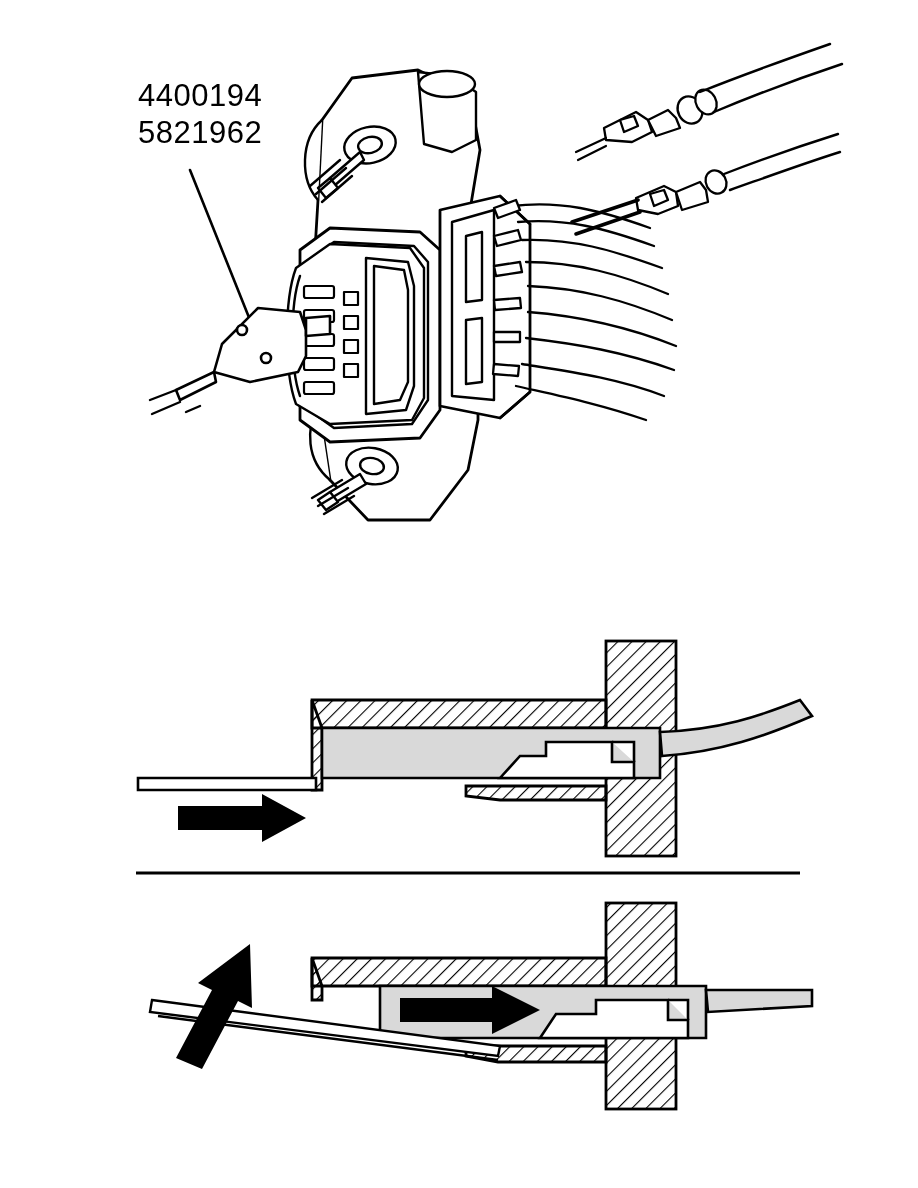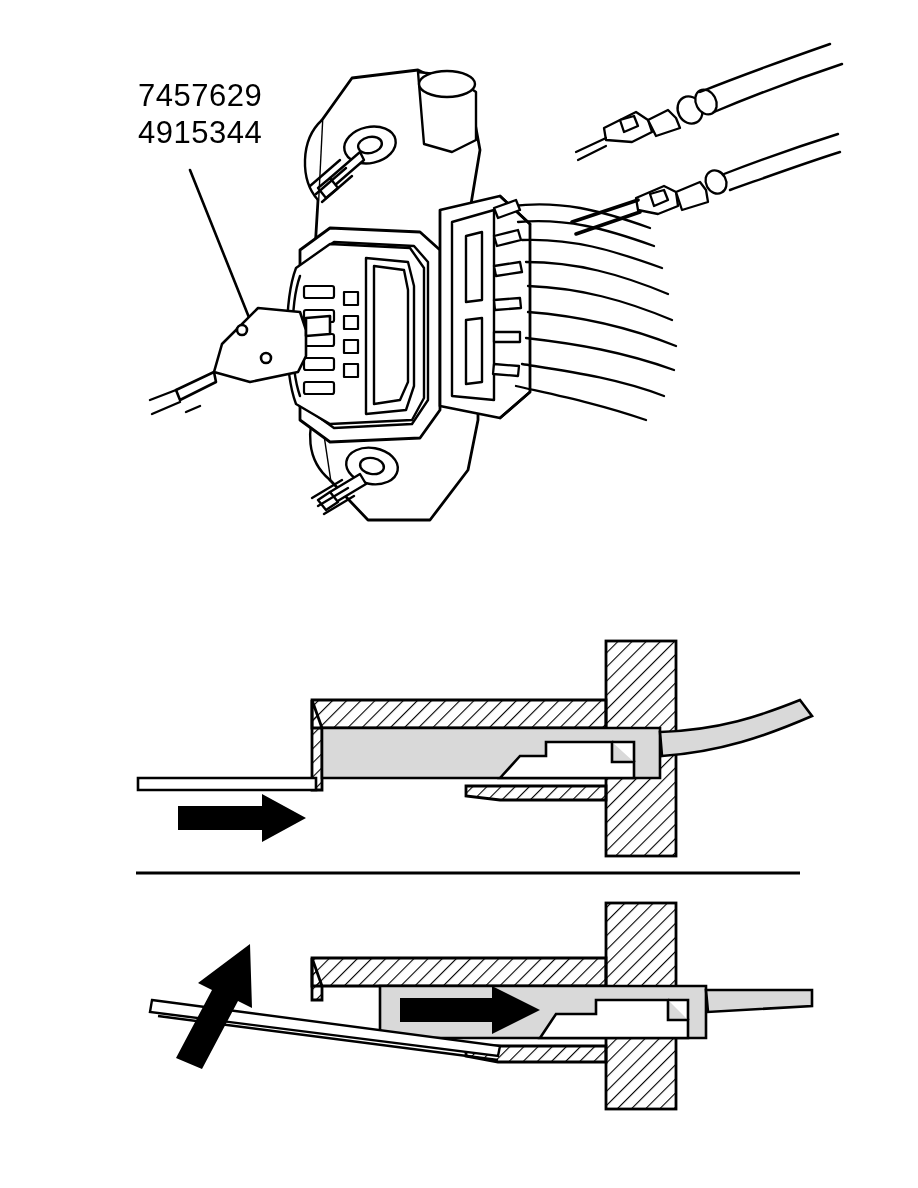--- a/index.html
+++ b/index.html
@@ -210,17 +210,17 @@
       <path d="M152 1000 L500 1046 L498 1056 L150 1012 Z" fill="#ffffff" stroke="#000" stroke-width="2.4"></path>
       <path d="M158 1016 L498 1060" stroke="#000" stroke-width="2.4" fill="none"></path>
 
       <path d="M176 1058 L212 990 L198 983 L250 944 L252 1008 L238 1001 L202 1069 Z" fill="#000000" stroke="none"></path>
 
       <path d="M400 998 L492 998 L492 986 L540 1010 L492 1034 L492 1022 L400 1022 Z" fill="#000000" stroke="none"></path>
     </g>
   </svg>
 
   <div class="part-labels">
-    <div>7457629</div>
-    <div>4915344</div>
+    <div>4400194</div>
+    <div>5821962</div>
   </div>
 
 </div>
 
 </body></html>

